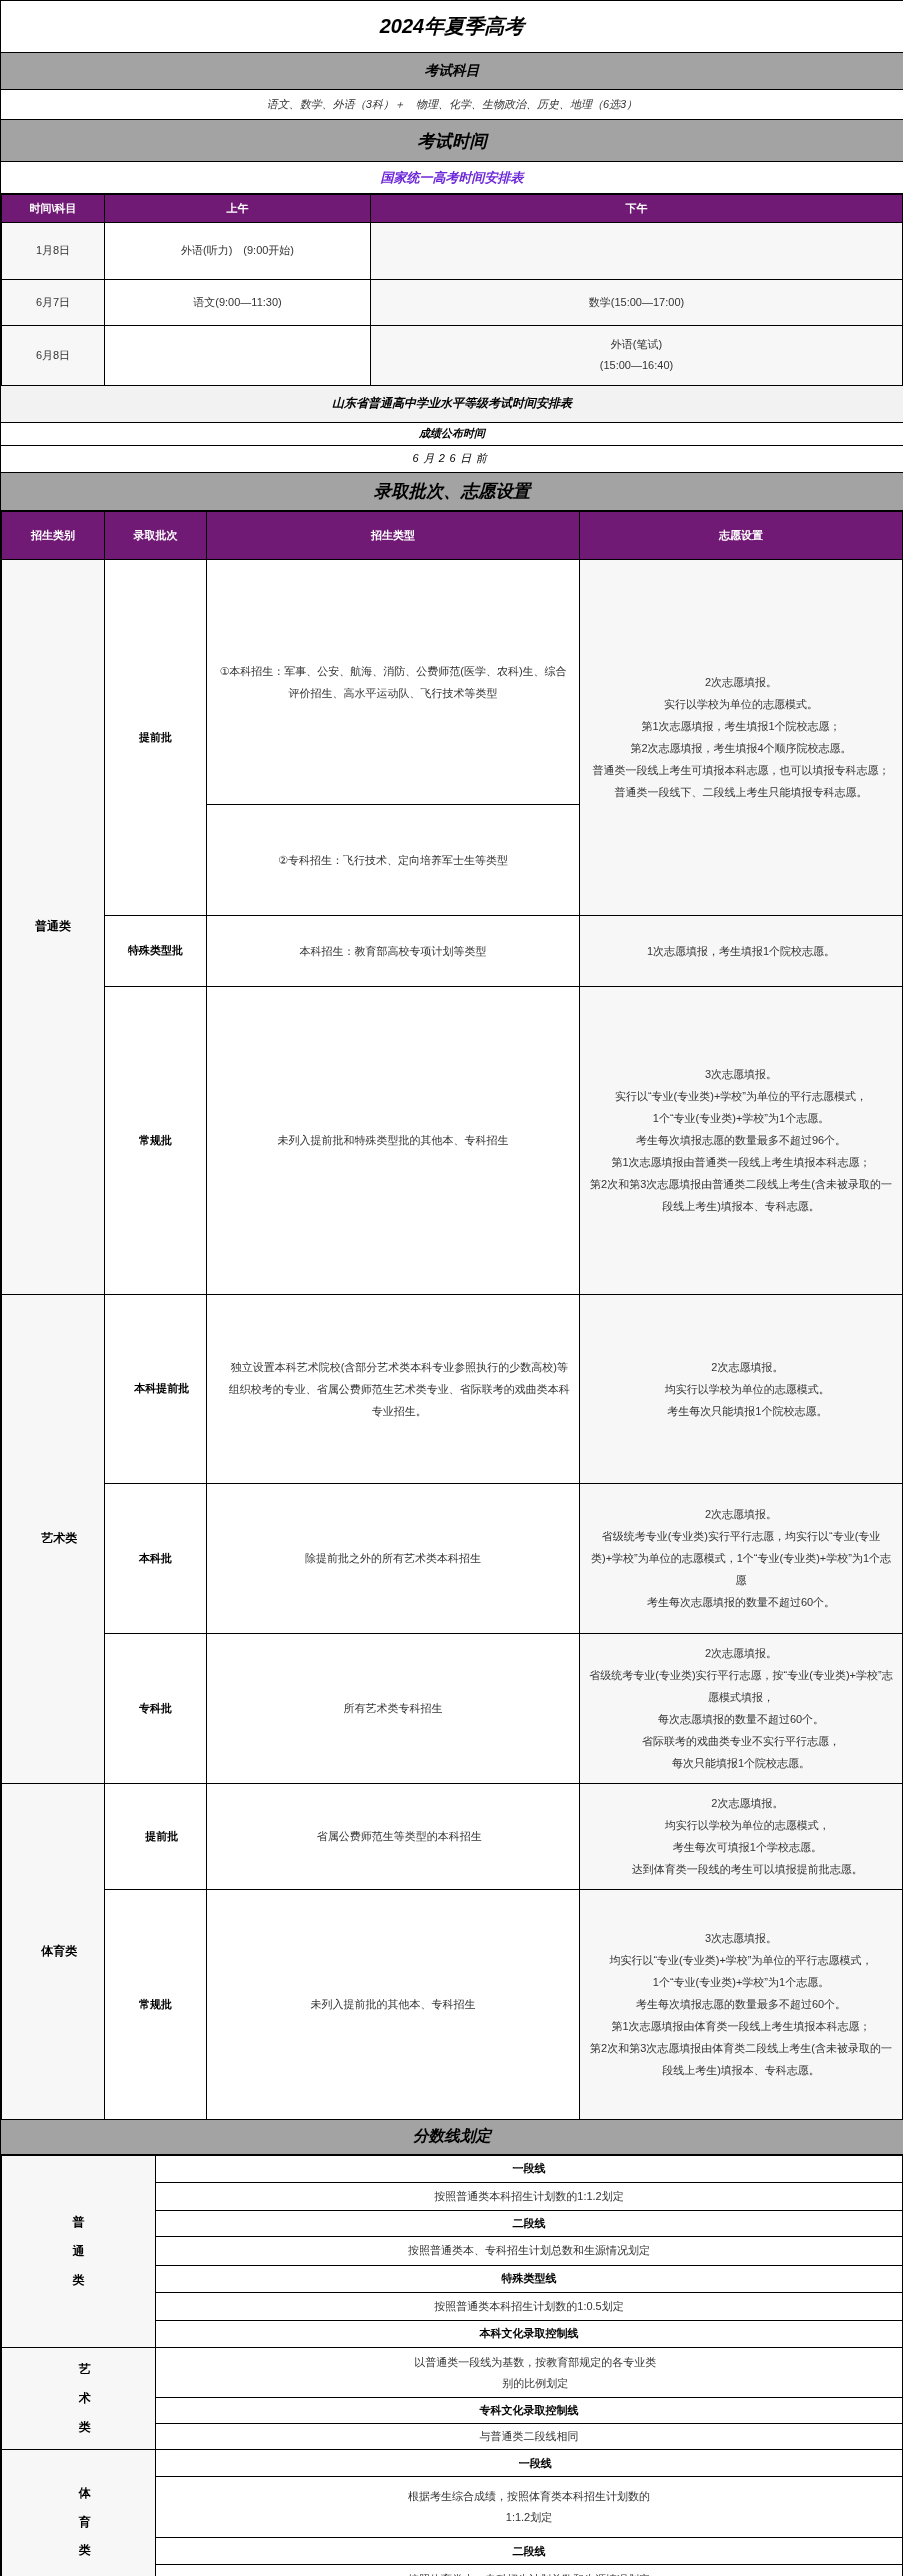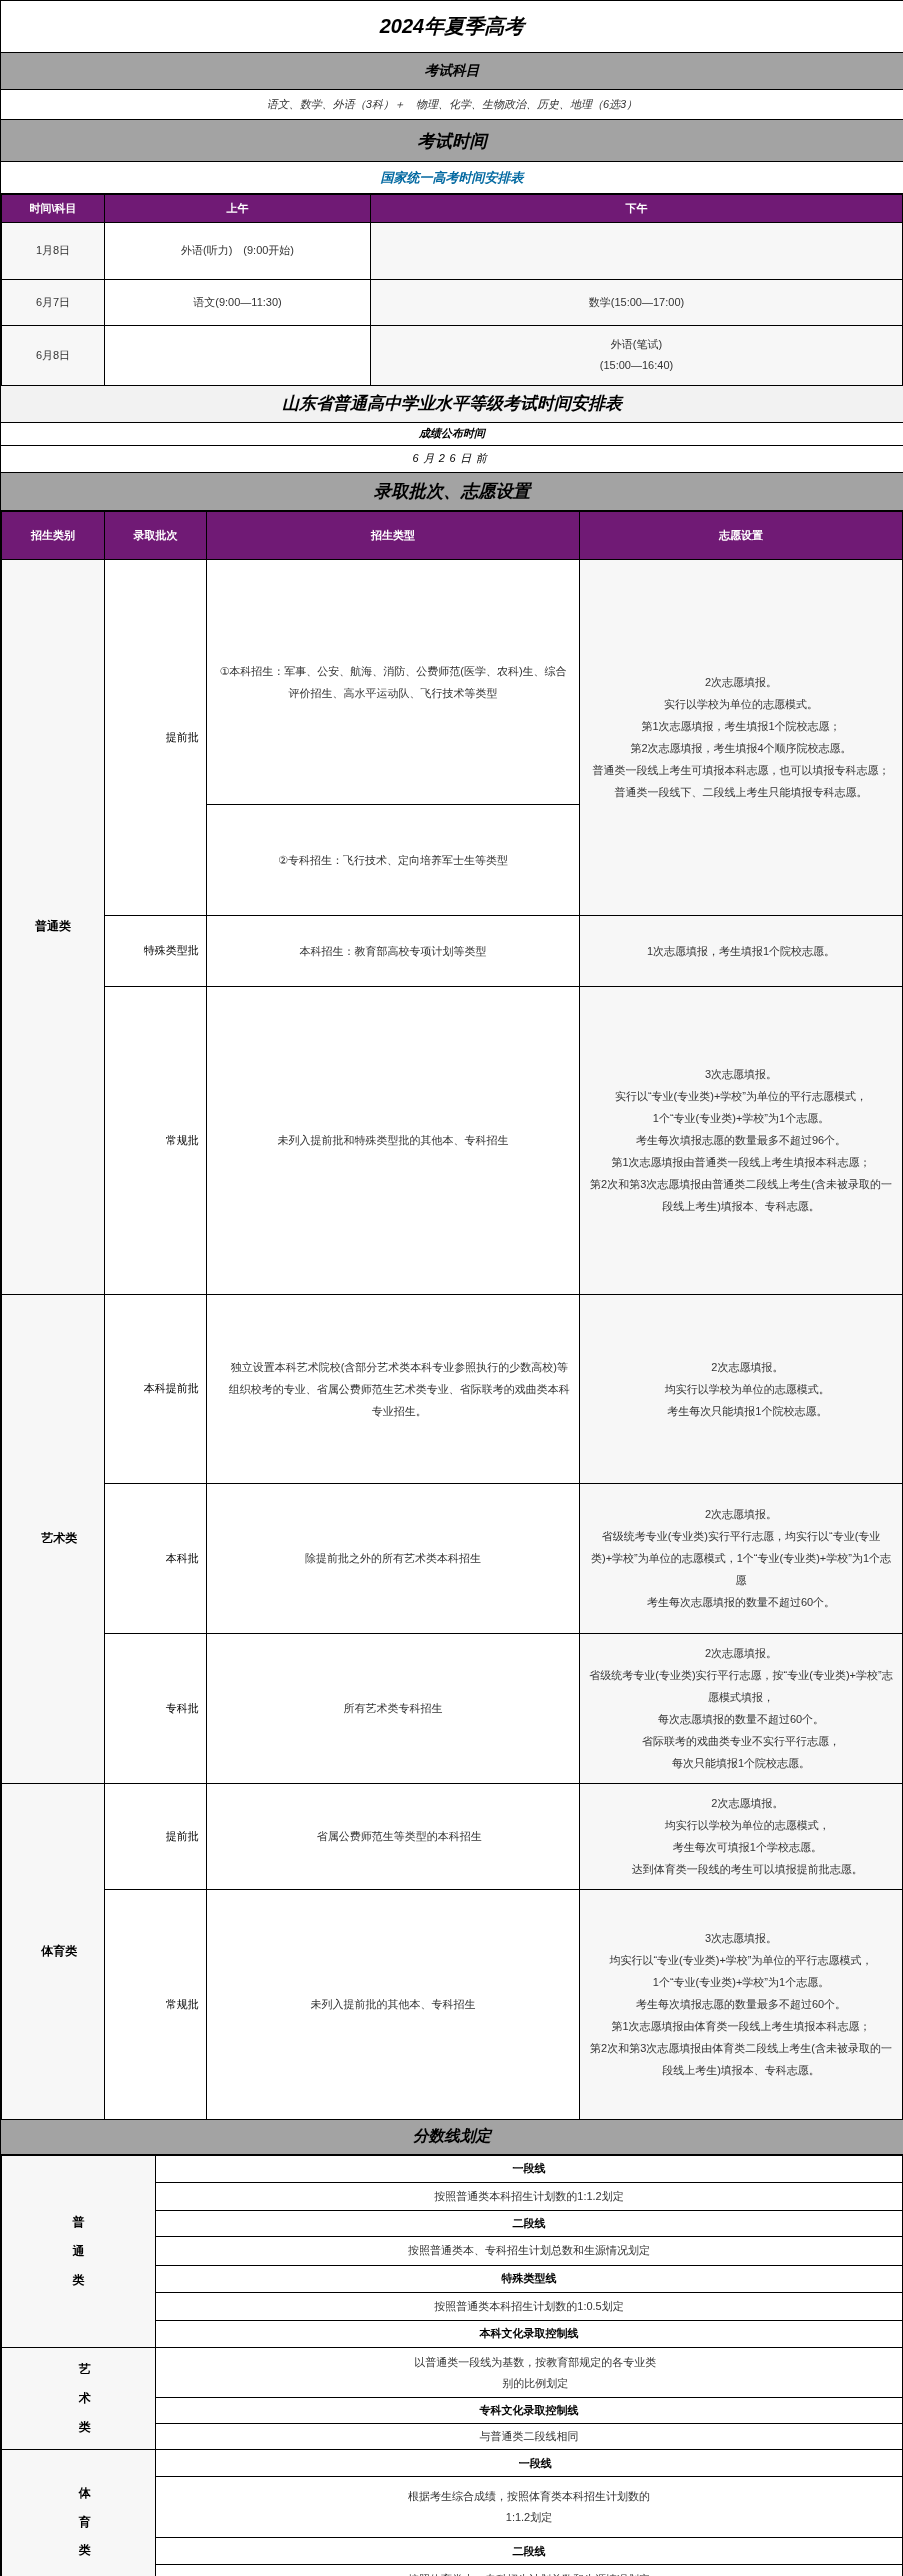--- a/index.html
+++ b/index.html
@@ -4,31 +4,31 @@
 <style>
   html,body{margin:0;padding:0;background:#fff;font-family:"Liberation Sans","DejaVu Sans",sans-serif;color:#333;}
   .doc{width:904px;box-sizing:border-box;border:0.9px solid #000;}
   .row{display:flex;align-items:center;justify-content:center;text-align:center;border-bottom:0.9px solid #000;box-sizing:border-box;font-style:italic;}
   .title{height:52px;font-size:20px;font-weight:bold;color:#000;}
   .sec{background:#a3a3a3;font-weight:bold;color:#000;}
   .sec15{height:37px;font-size:13.8px;}
   .small{height:30px;font-size:11px;}
   .sec19{height:42px;font-size:17.4px;}
   .sec19b{height:38px;font-size:17.4px;}
-  .subhead{height:32px;font-size:13px;font-weight:bold;color:#0369a1;}
-  .band{height:37px;font-size:17px;font-weight:bold;background:#f2f2f2;color:#000;}
+  .subhead{height:32px;font-size:13px;font-weight:bold;color:#6d28d9;}
+  .band{height:37px;font-size:12px;font-weight:bold;background:#f2f2f2;color:#000;}
   .boldsmall{height:23px;font-size:11px;font-weight:bold;color:#000;}
   .spaced{height:27px;font-size:11px;letter-spacing:4.6px;color:#000;}
   .sec17{height:35px;font-size:15.6px;}
   table{width:100%;border-collapse:collapse;table-layout:fixed;}
   td{border:0.9px solid #000;font-size:11px;text-align:center;vertical-align:middle;padding:1.8px 7.3px;box-sizing:border-box;}
   tr.black td{background:#701a75;color:#fff;font-weight:bold;border-color:#000;}
   .gray{background:#f7f7f7;}
   .cat{font-weight:bold;color:#000;background:#f7f7f7;font-size:12px;}
-  .batch{font-weight:normal;color:#000;text-align:right;}
+  .batch{font-weight:bold;color:#000;}
   .type{line-height:2;}
   .plan{background:#f7f7f7;white-space:pre-line;line-height:2;}
   .pre{white-space:pre-line;line-height:1.9;}
   .bold{font-weight:bold;color:#000;}
   .vlabel{width:13.8px;margin:0 auto;line-height:2.4;word-break:break-all;font-weight:bold;color:#000;font-size:12px;}
   tr.sep td{border-top-width:1.8px;padding-left:20px;}
   .h30{height:27.5px}.h62{height:57px}.h50{height:46px}.h65{height:60px}.h52{height:48px}
   .h267{height:245px}.h121{height:111px}.h77{height:71px}.h336{height:308px}
   .h206{height:189px}.h163{height:150px}.h115{height:106px}.h251{height:230px}
   .h28{height:26px}.h29{height:27px}.h32{height:29px}.h33{height:30px}.h53{height:61px}.h55{height:50px}

